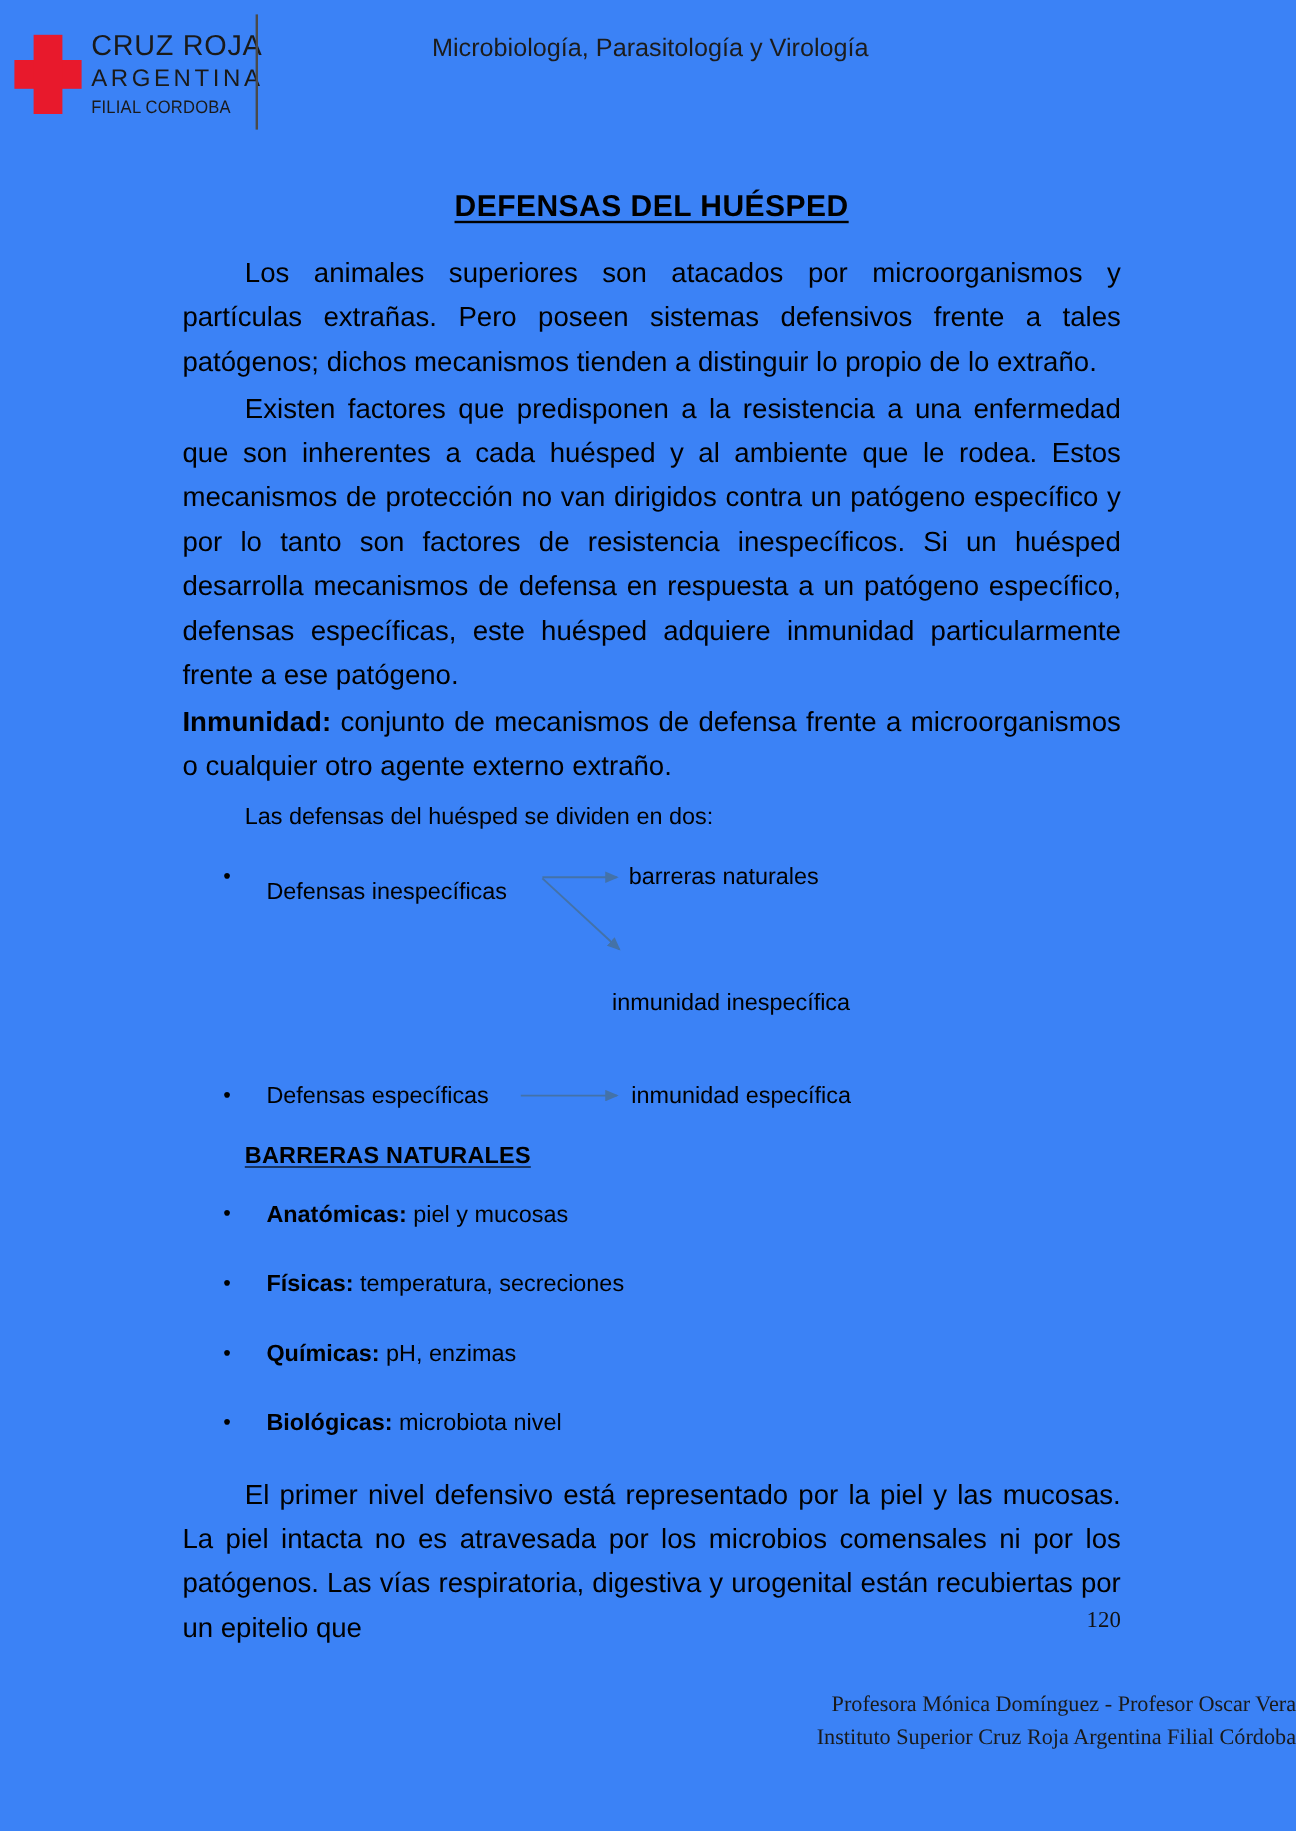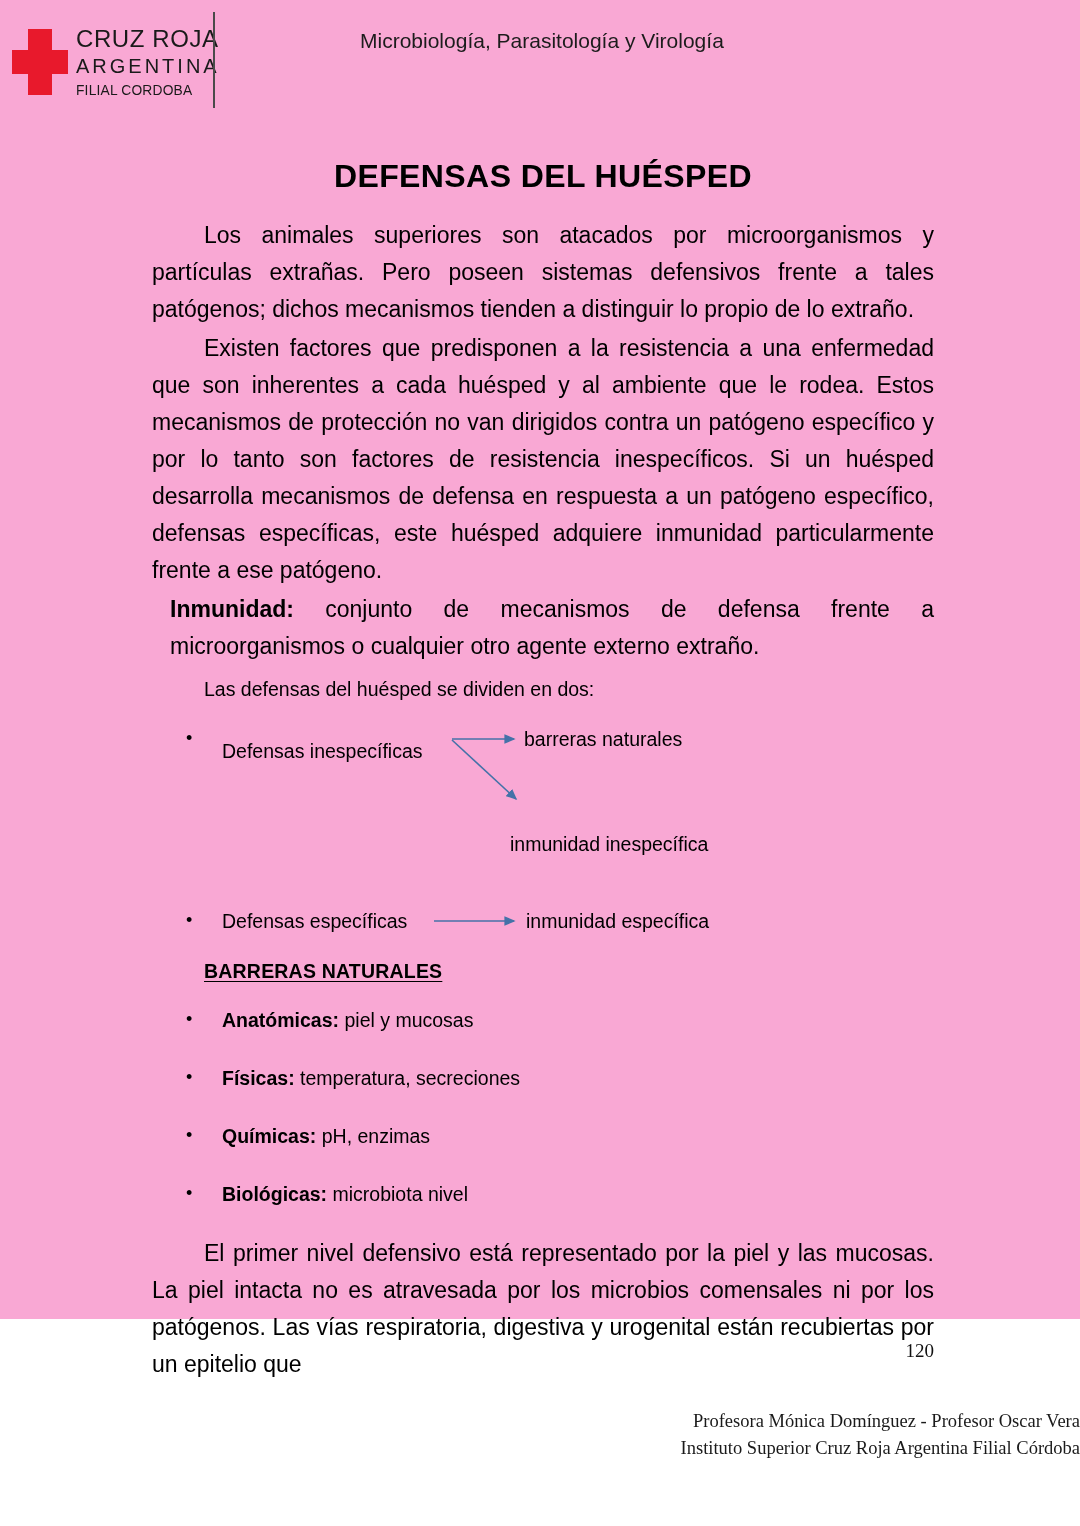--- a/index.html
+++ b/index.html
@@ -15,22 +15,22 @@
     font-family: "Liberation Sans", sans-serif;
     color: #000000;
     overflow: hidden;
   }
 
   
   .page {
     position: absolute;
     left: 0; top: 0;
     width: 1080px;
-    height: 1319px;
-    background: #f9a8d4;
+    height: 1526px;
+    background: #3b82f6;
   }
 
   
   .doc-header {
     position: absolute;
     left: 0; top: 0;
     width: 1080px;
     height: 122px;
   }
   .logo-block {
@@ -114,38 +114,38 @@
   
   .content {
     position: absolute;
     left: 152px;
     top: 140px;
     width: 782px;
   }
 
   .doc-title {
     text-align: center;
-    font-size: 32px;
+    font-size: 25px;
     font-weight: bold;
+    text-decoration: underline;
     text-underline-offset: 4px;
     letter-spacing: 0.4px;
     margin: 18px 0 22px 0;
   }
 
   p.para {
     font-size: 23px;
     line-height: 37px;
     text-align: justify;
     margin: 0 0 2px 0;
     text-indent: 52px;
     hyphens: none;
   }
   p.para.noindent {
     text-indent: 0;
-    margin-left: 18px;
   }
 
   .lead-in {
     font-size: 19.5px;
     line-height: 37px;
     margin: 6px 0 0 0;
     text-indent: 52px;
   }
 
   

